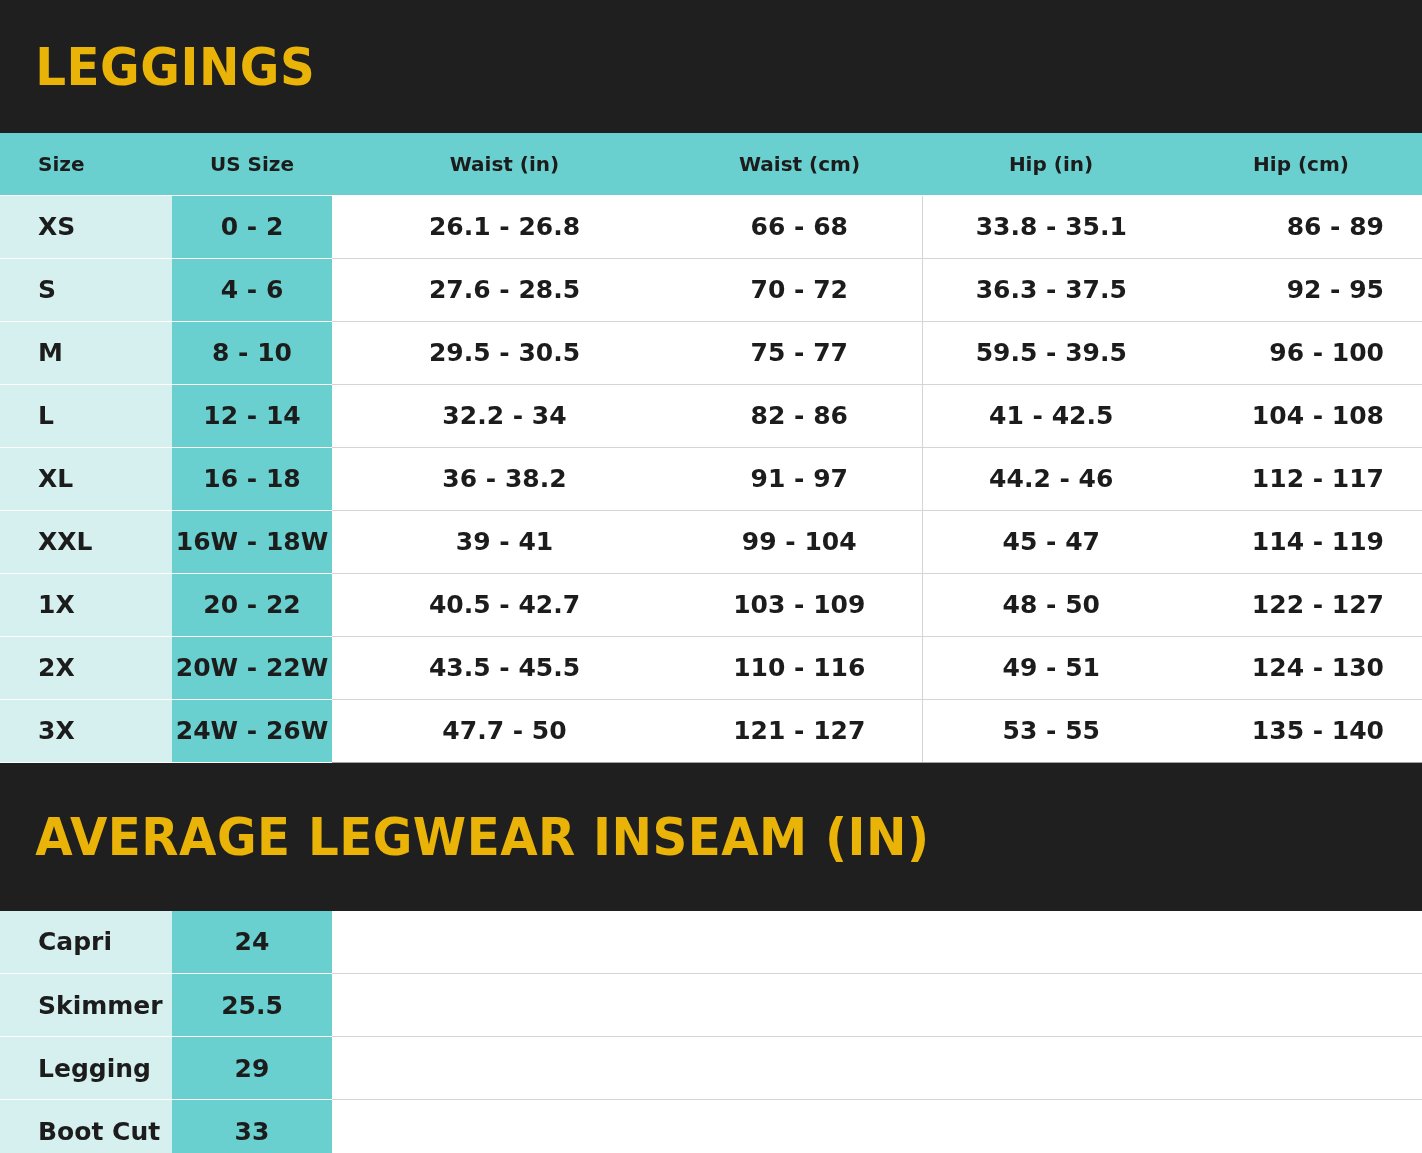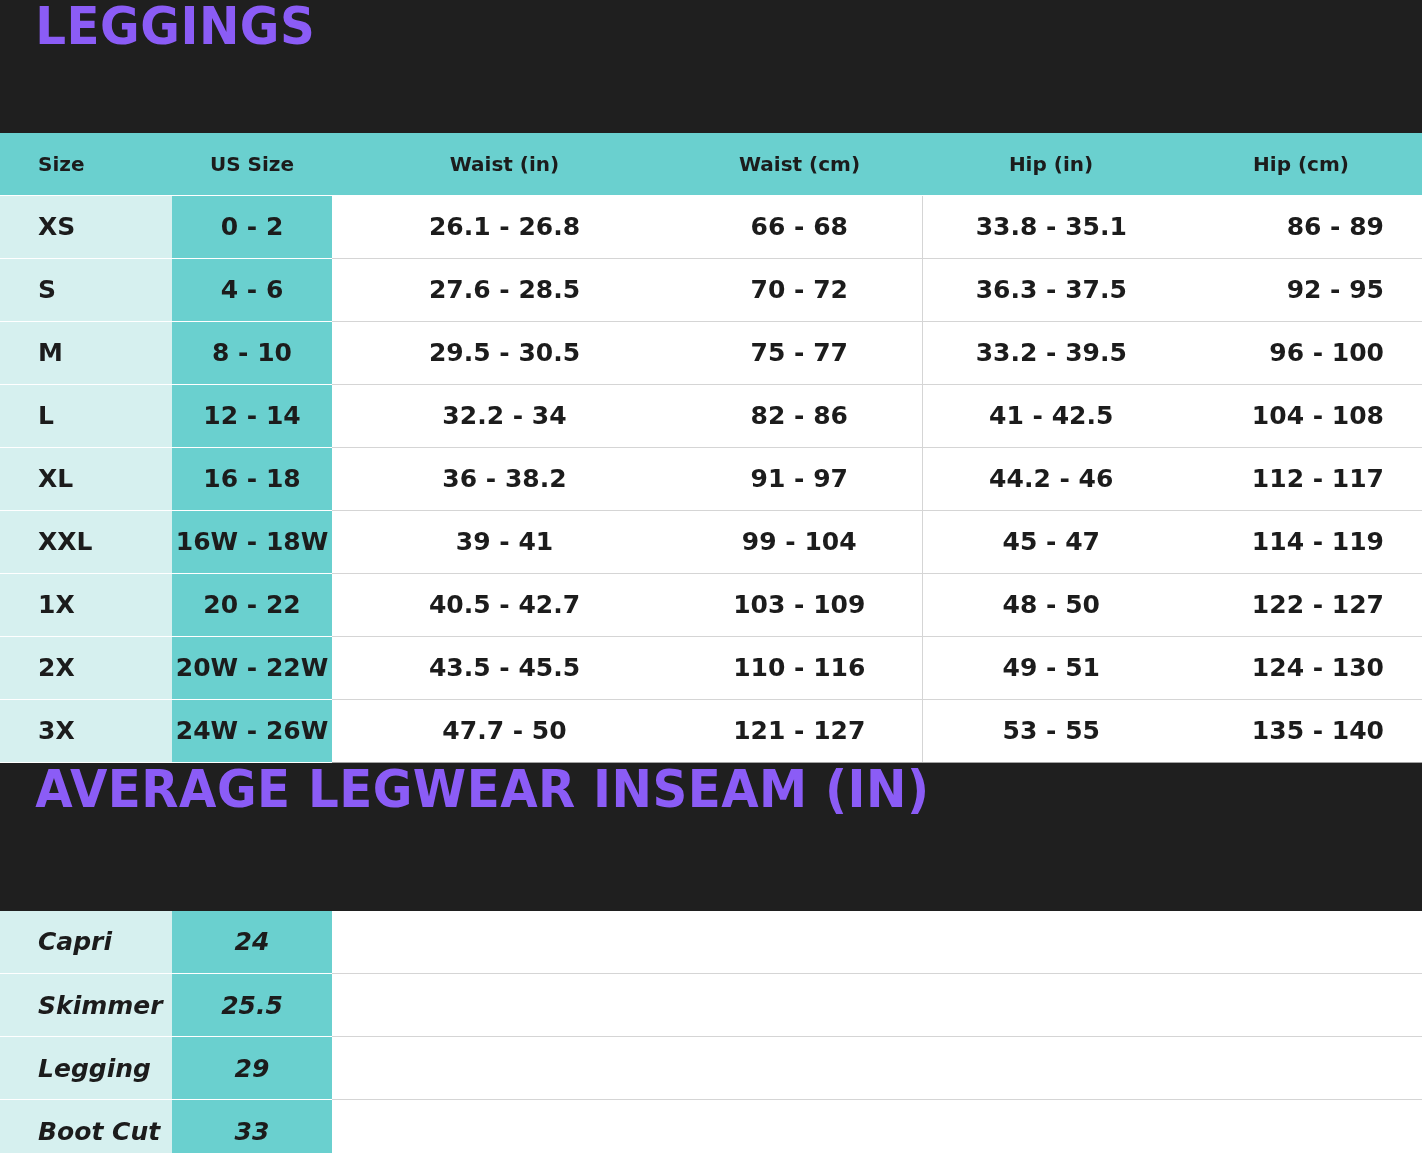--- a/index.html
+++ b/index.html
@@ -17,23 +17,23 @@
   .sheet {
     width: 1422px;
     height: 1153px;
     position: relative;
     background: #ffffff;
   }
 
   
   .title-bar {
     background: #1f1f1f;
-    color: #8b5cf6;
+    color: #eab308;
     display: flex;
-    align-items: flex-start;
+    align-items: center;
     box-sizing: border-box;
   }
   .title-bar .title-text {
     font-family: "DejaVu Sans", sans-serif;
     font-weight: 700;
     letter-spacing: 0.5px;
     font-size: 52px;
     line-height: 52px;
     padding-left: 38px;
     text-transform: uppercase;
@@ -99,21 +99,21 @@
   td.col-hipcm{ text-align: right; padding-right: 38px !important; }
 
   
   #size-table tbody tr:last-child td { border-bottom: 1px solid #a3a3a3; }
 
   
   col.i-name { width: 172px; }
   col.i-val  { width: 160px; }
   col.i-rest { width: 1090px; }
 
-  #inseam-table tr { height: 63px; font-style: italic; }
+  #inseam-table tr { height: 63px; }
   #inseam-table td {
     border-bottom: 1px solid #d5d5d5;
   }
   td.ins-name {
     background: #d6f0ef;
     text-align: left;
     padding-left: 38px !important;
     border-bottom: 1px solid #ffffff !important;
   }
   td.ins-val {
@@ -166,21 +166,21 @@
         <td class="col-win">27.6 - 28.5</td>
         <td class="col-wcm">70 - 72</td>
         <td class="col-hipin">36.3 - 37.5</td>
         <td class="col-hipcm">92 - 95</td>
       </tr>
       <tr>
         <td class="col-size">M</td>
         <td class="col-us">8 - 10</td>
         <td class="col-win">29.5 - 30.5</td>
         <td class="col-wcm">75 - 77</td>
-        <td class="col-hipin">33.2 - 39.5</td>
+        <td class="col-hipin">59.5 - 39.5</td>
         <td class="col-hipcm">96 - 100</td>
       </tr>
       <tr>
         <td class="col-size">L</td>
         <td class="col-us">12 - 14</td>
         <td class="col-win">32.2 - 34</td>
         <td class="col-wcm">82 - 86</td>
         <td class="col-hipin">41 - 42.5</td>
         <td class="col-hipcm">104 - 108</td>
       </tr>

